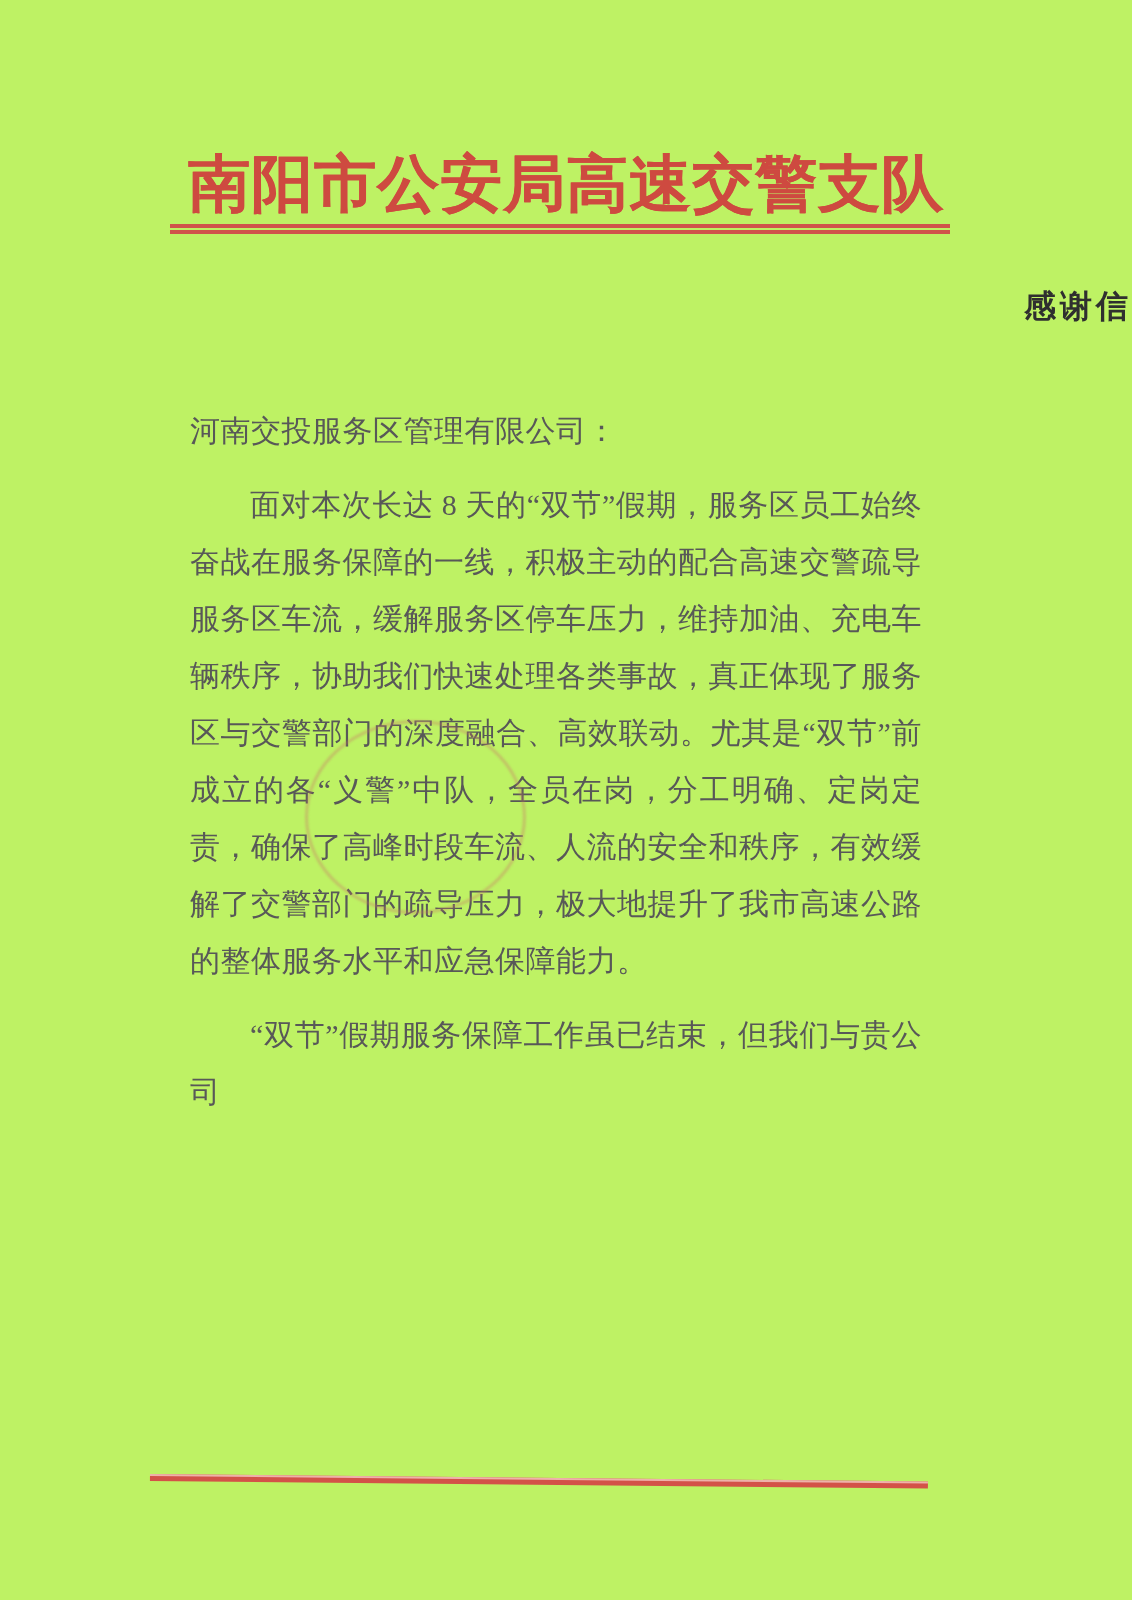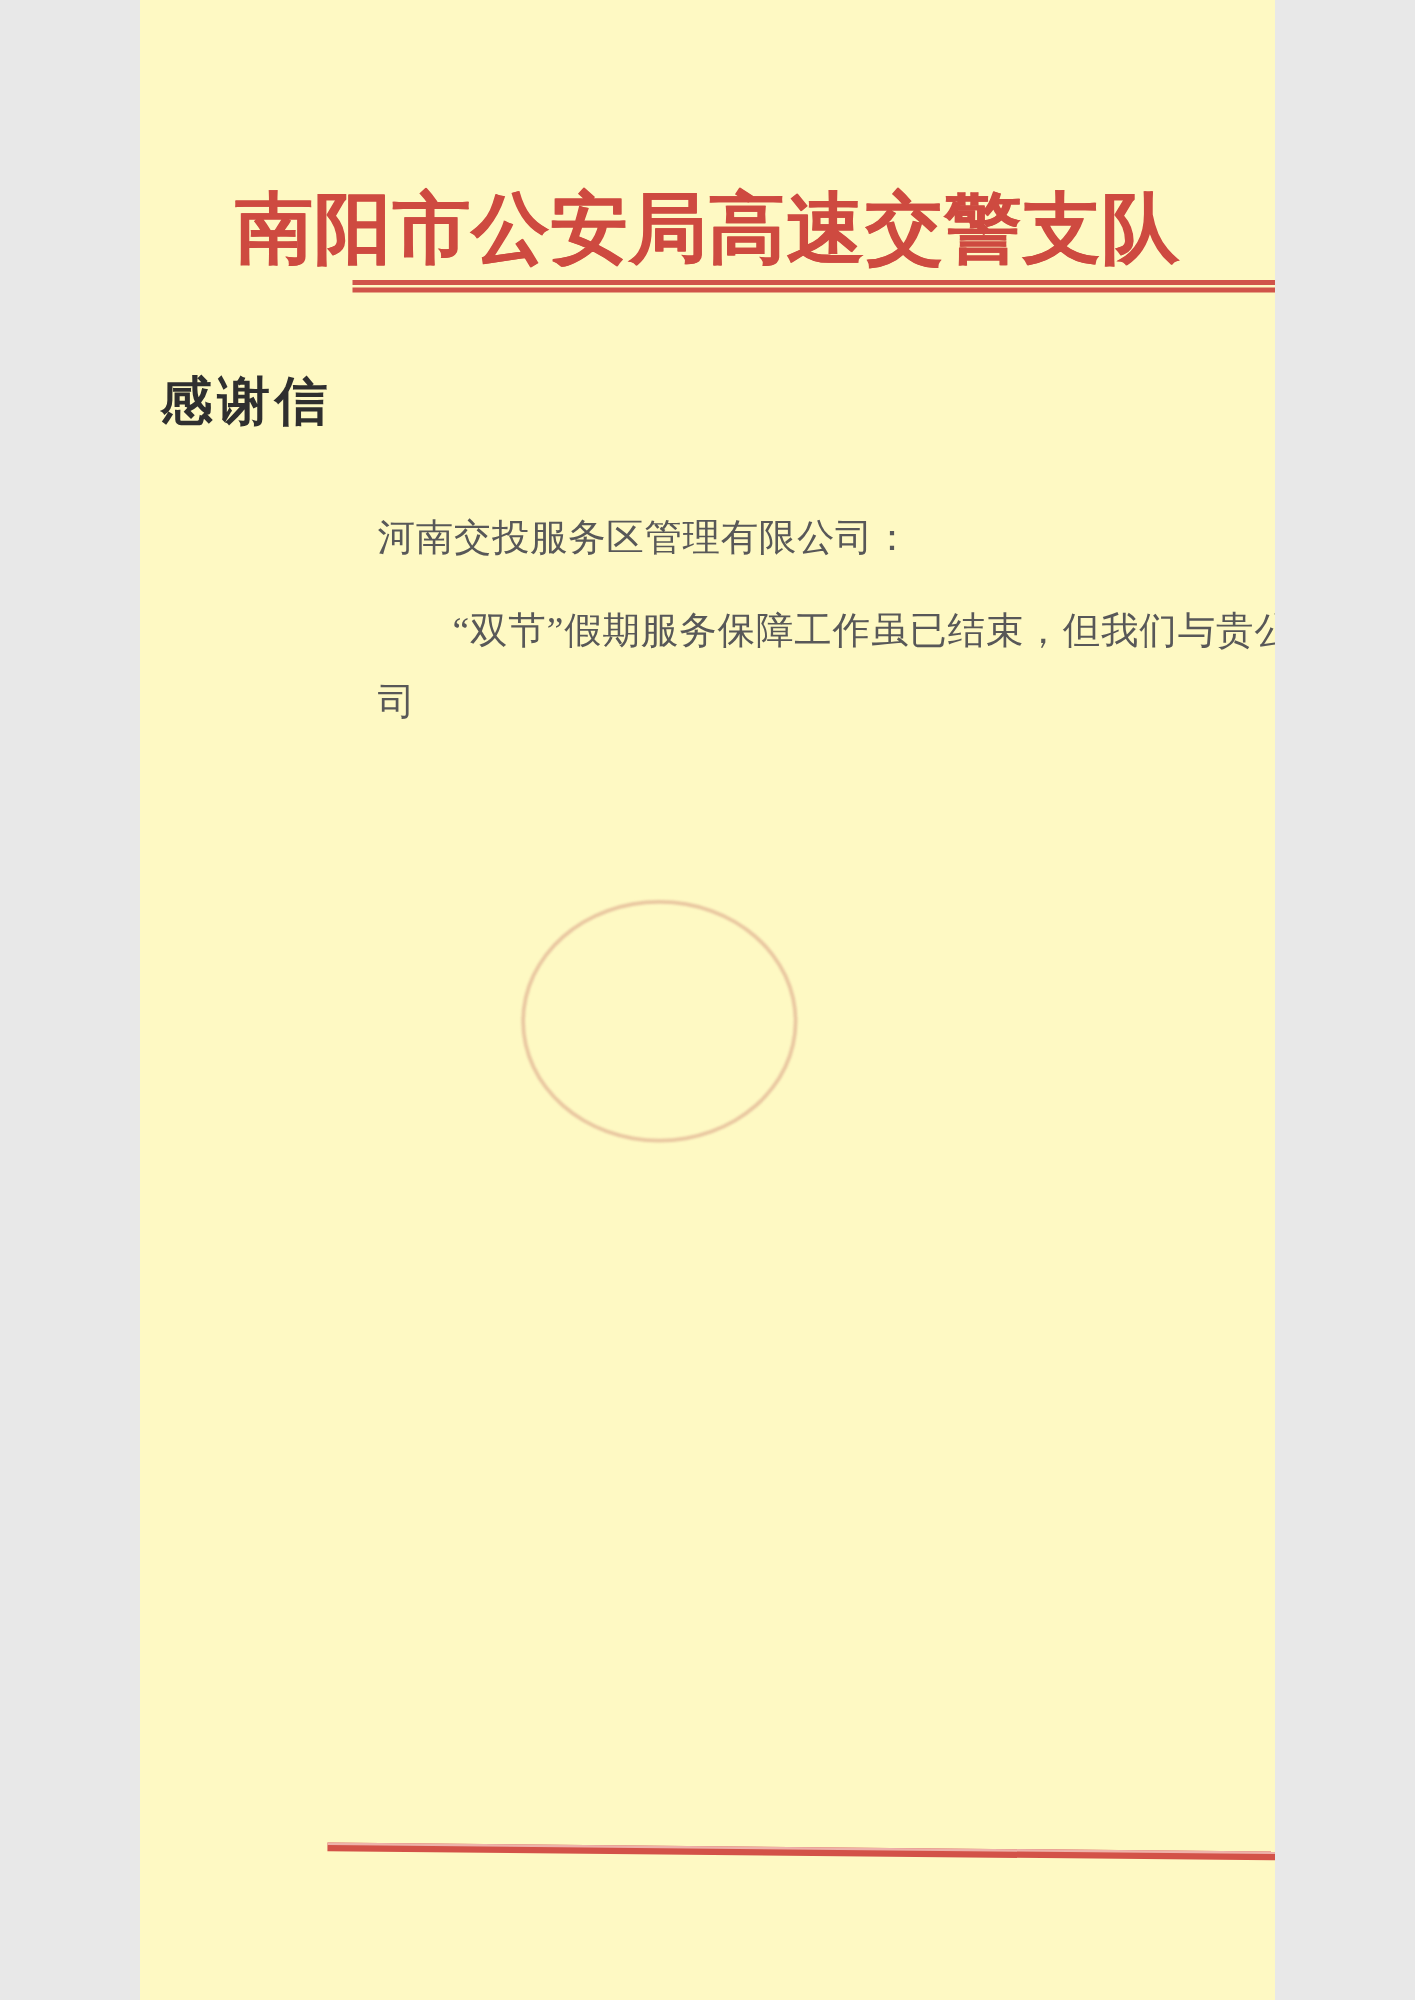--- a/index.html
+++ b/index.html
@@ -2,24 +2,24 @@
 <html><head>
 <meta charset="utf-8">
 <style>
   html,body { margin:0; padding:0; }
   body {
     background:#e8e8e8;
     font-family:"Liberation Serif","DejaVu Serif",serif;
   }
   .page {
     position:relative;
-    width:908px;
+    width:1132px;
     height:1600px;
     margin:0 auto;
-    background:#fef9c3;
+    background:#bef264;
     overflow:hidden;
   }
   
   .letterhead-title {
     position:absolute;
     top:144px; left:0; right:0;
     margin:0;
     text-align:center;
     font-size:62px;
     line-height:80px;
@@ -35,23 +35,23 @@
     top:224px; left:170px;
     width:780px; height:2px;
     border-top:4px solid #d0544a;
     border-bottom:4px solid #d0544a;
     background:transparent;
   }
   
   .letter-title {
     position:absolute;
     top:281px; left:0; right:0;
-    margin:16px;
-    text-align:left;
-    font-size:42px;
+    margin:0;
+    text-align:right;
+    font-size:32px;
     line-height:50px;
     font-weight:bold;
     letter-spacing:4px;
     color:#2f2f2f;
   }
   
   .letter-body {
     position:absolute;
     top:385px; left:173px;
     width:766px;
@@ -89,20 +89,21 @@
 <div class="page">
 
   <h1 class="letterhead-title">南阳市公安局高速交警支队</h1>
 
   <div class="letterhead-rule"></div>
 
   <h2 class="letter-title">感谢信</h2>
 
   <div class="letter-body">
     <p class="salutation">河南交投服务区管理有限公司：</p>
+    <p class="indent">面对本次长达 8 天的“双节”假期，服务区员工始终奋战在服务保障的一线，积极主动的配合高速交警疏导服务区车流，缓解服务区停车压力，维持加油、充电车辆秩序，协助我们快速处理各类事故，真正体现了服务区与交警部门的深度融合、高效联动。尤其是“双节”前成立的各“义警”中队，全员在岗，分工明确、定岗定责，确保了高峰时段车流、人流的安全和秩序，有效缓解了交警部门的疏导压力，极大地提升了我市高速公路的整体服务水平和应急保障能力。</p>
     <p class="indent">“双节”假期服务保障工作虽已结束，但我们与贵公司</p>
   </div>
 
   <div class="stamp-mark"></div>
 
   <div class="footer-rule"></div>
 
 </div>
 
 </body></html>

